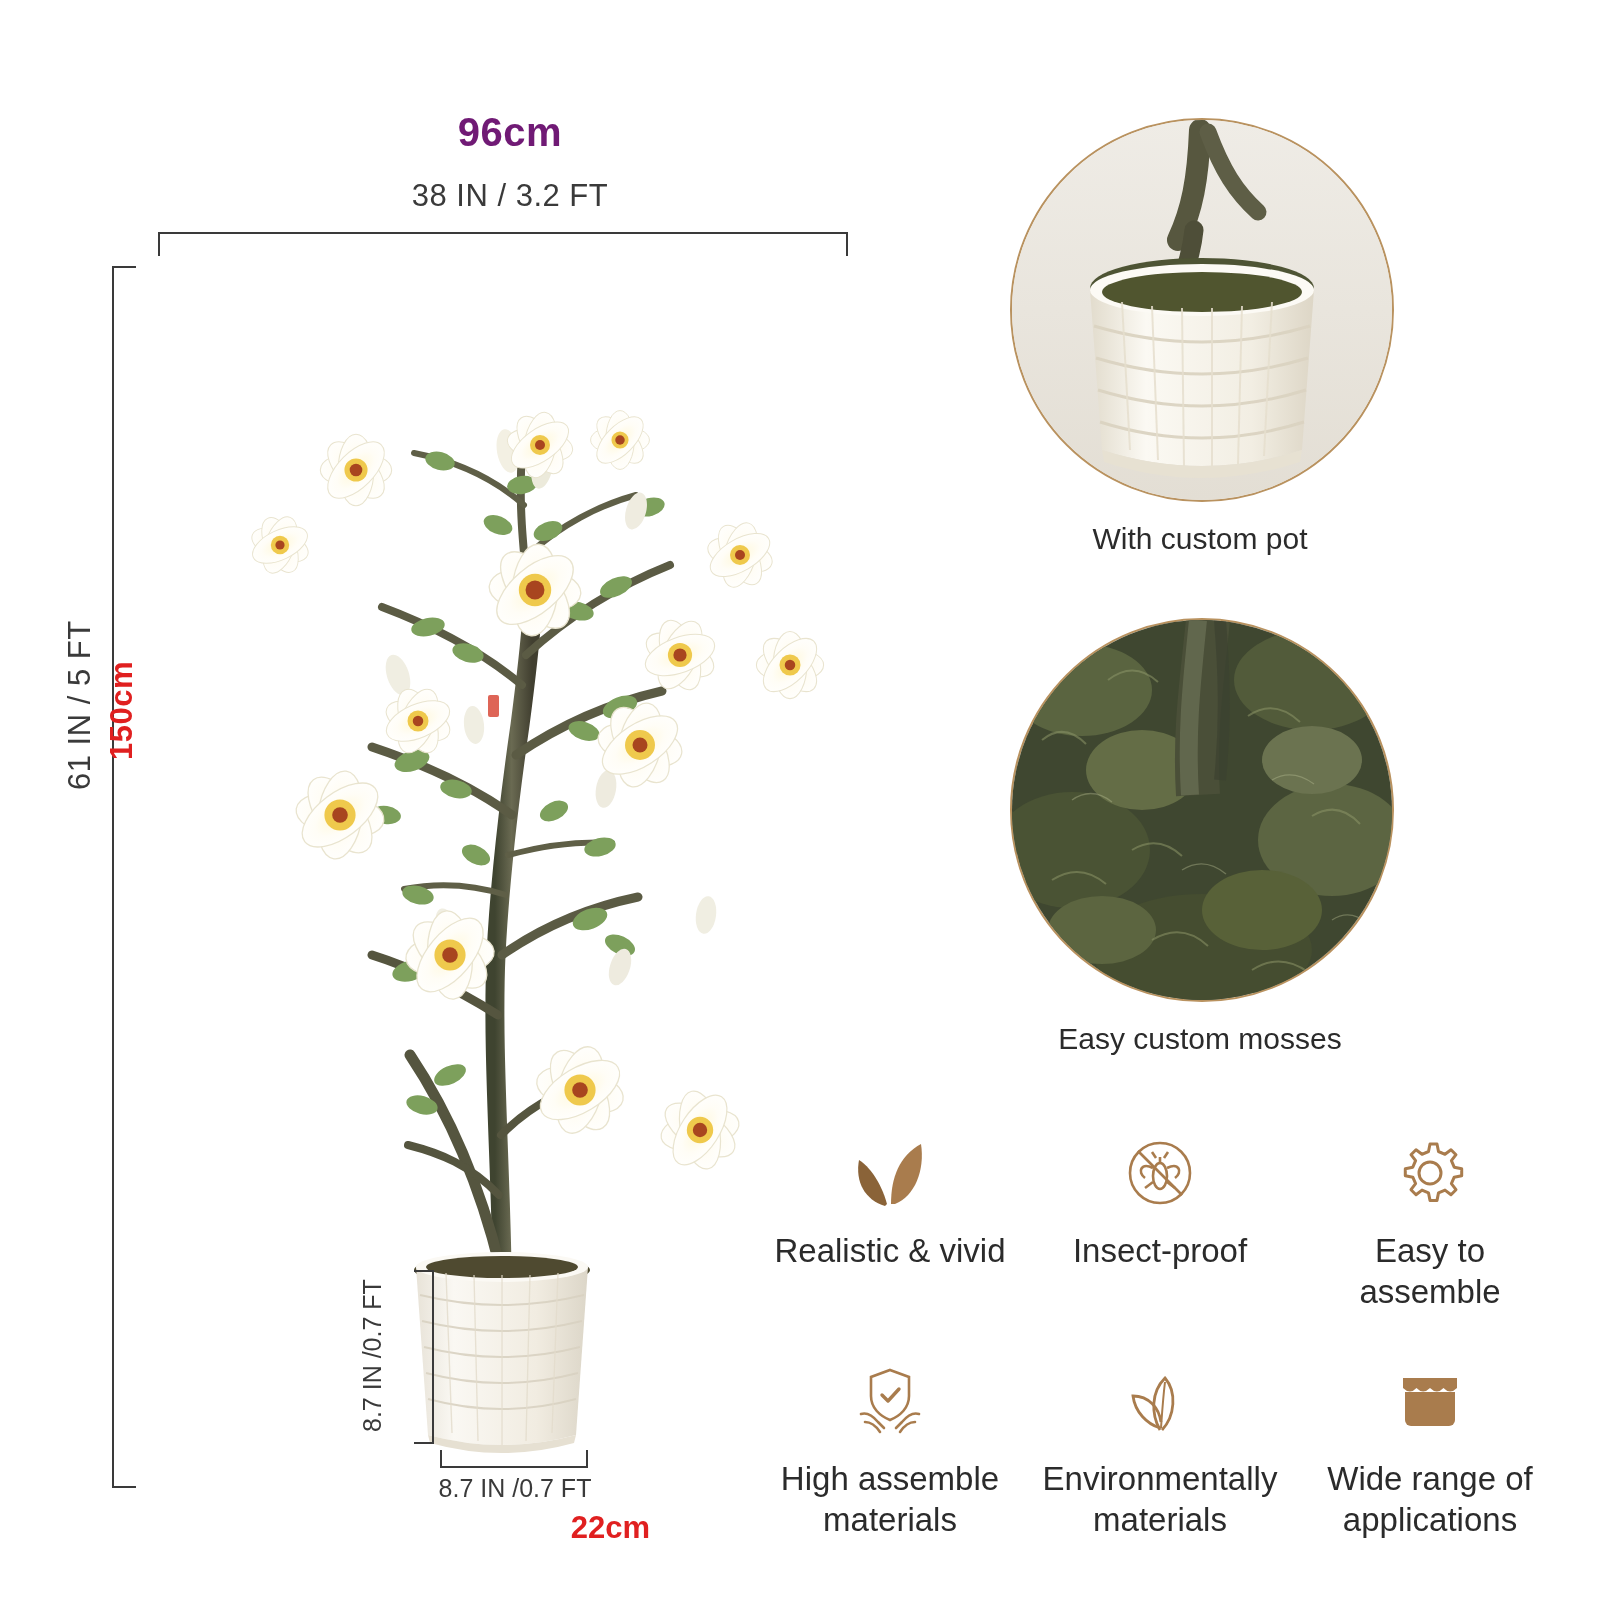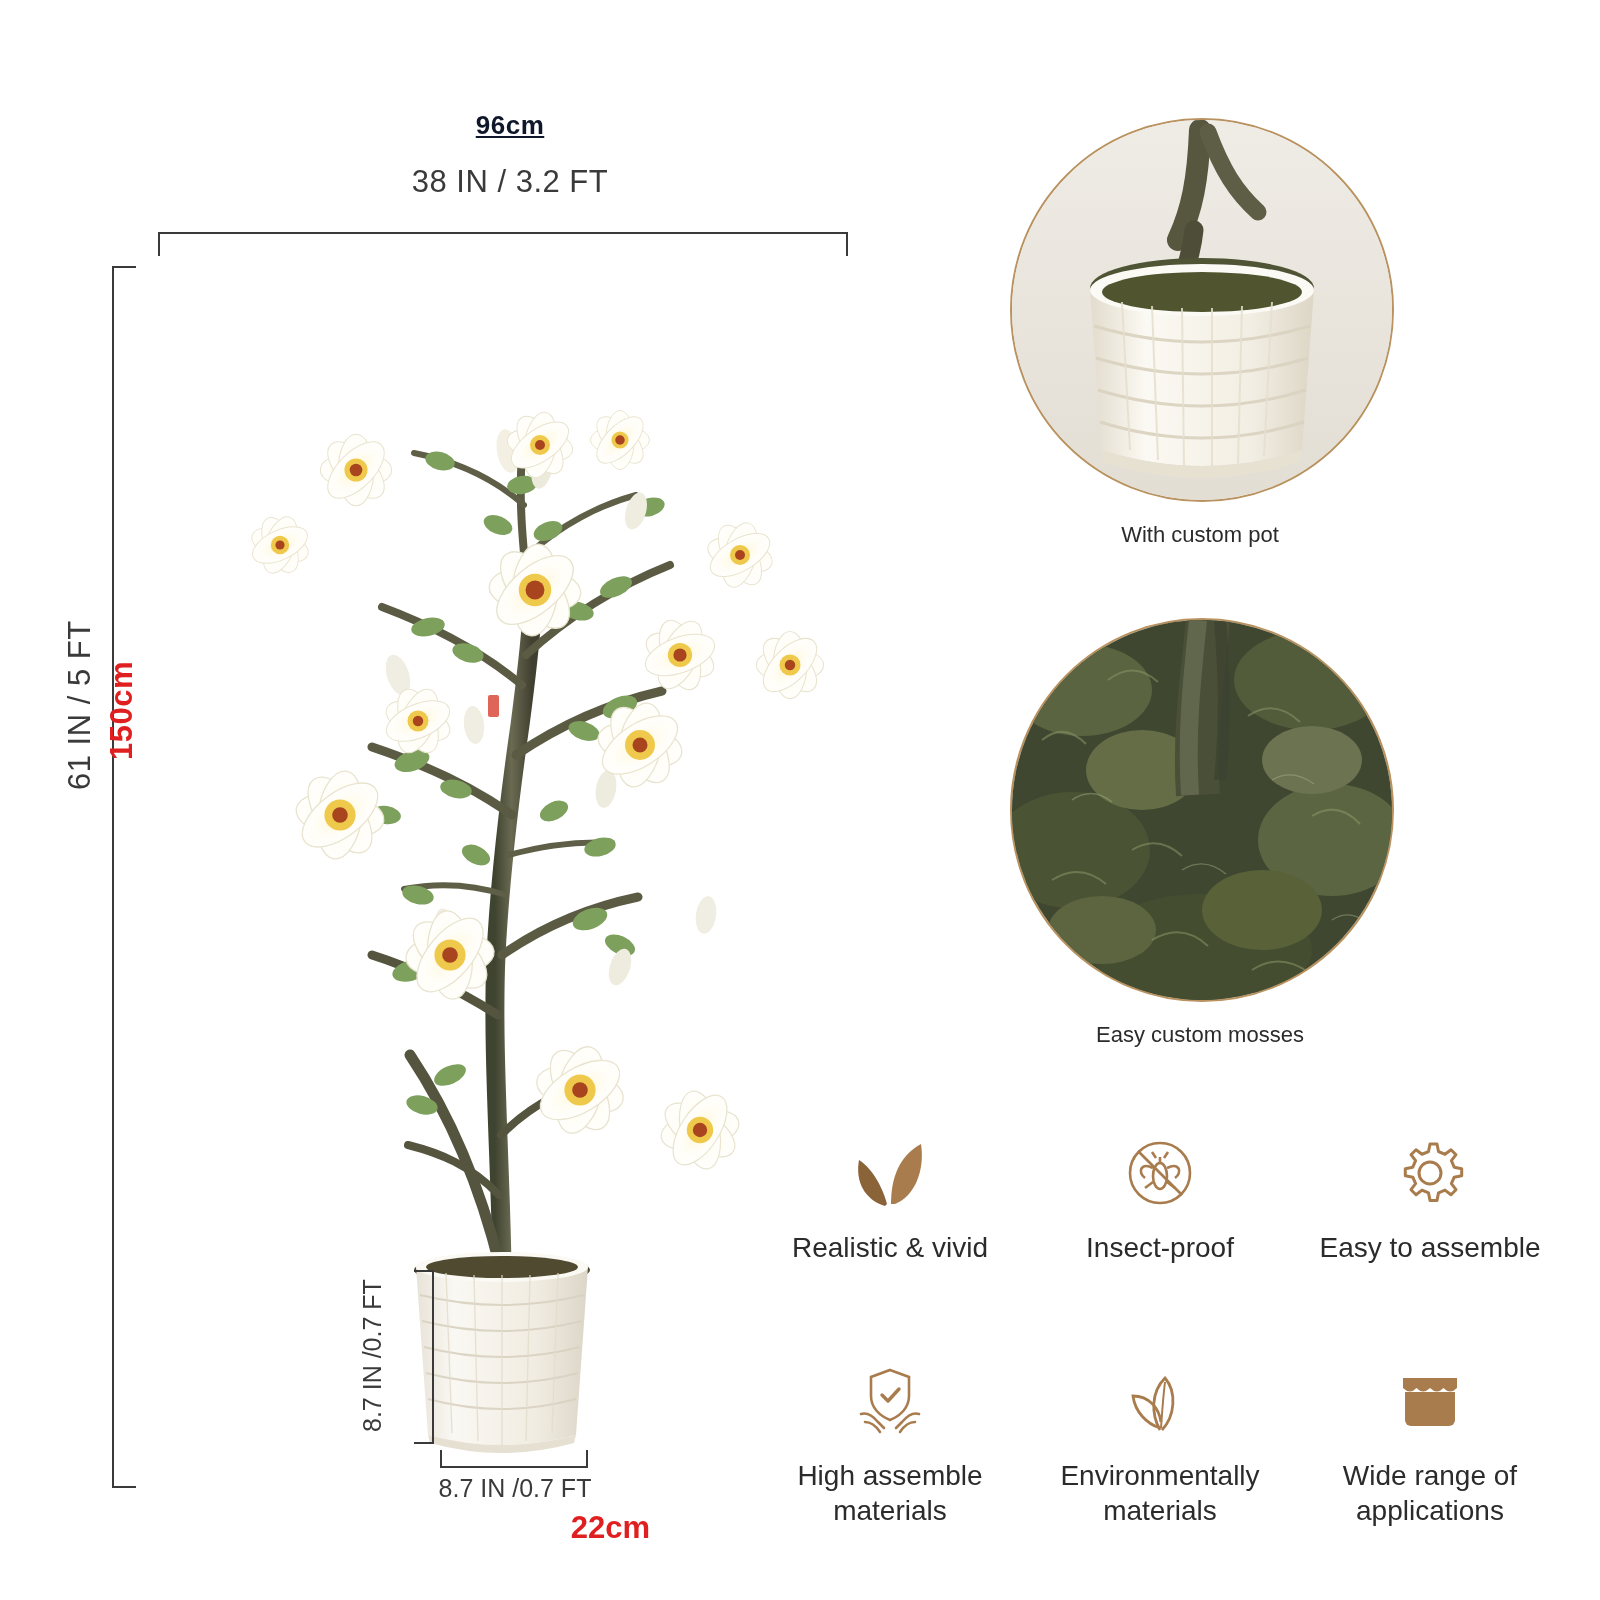--- a/index.html
+++ b/index.html
@@ -30,25 +30,24 @@
   }
 
   .dim-top-label {
     position: absolute;
     left: 300px;
     top: 110px;
     width: 420px;
     text-align: center;
   }
   .dim-top-cm {
-    font-size: 26px;
+    font-size: 40px;
     font-weight: bold;
-    color: #0f172a;
+    color: #701a75;
     letter-spacing: 0.5px;
-    text-decoration: underline;
   }
   .dim-top-in {
     font-size: 31px;
     color: #3a3a3a;
     margin-top: 23px;
     letter-spacing: 0.5px;
   }
 
   
   .measure-top {
@@ -248,21 +247,21 @@
     overflow: hidden;
     position: relative;
     background: #f3efe9;
   }
   .circle-caption {
     position: absolute;
     top: 404px;
     left: -80px;
     width: 540px;
     text-align: center;
-    font-size: 22px;
+    font-size: 30px;
     color: #2b2b2b;
   }
 
   
   .pot-photo-svg, .moss-photo-svg {
     position: absolute;
     inset: 0;
     width: 100%;
     height: 100%;
   }
@@ -289,21 +288,21 @@
   .feature-icon {
     width: 86px;
     height: 86px;
     display: flex;
     align-items: center;
     justify-content: center;
     margin-bottom: 14px;
   }
   .feature-icon svg { display: block; }
   .feature-label {
-    font-size: 28px;
+    font-size: 33px;
     color: #2b2b2b;
     text-align: center;
     line-height: 1.25;
     max-width: 250px;
   }
 </style>
 </head>
 <body>
 
 <div class="page">

